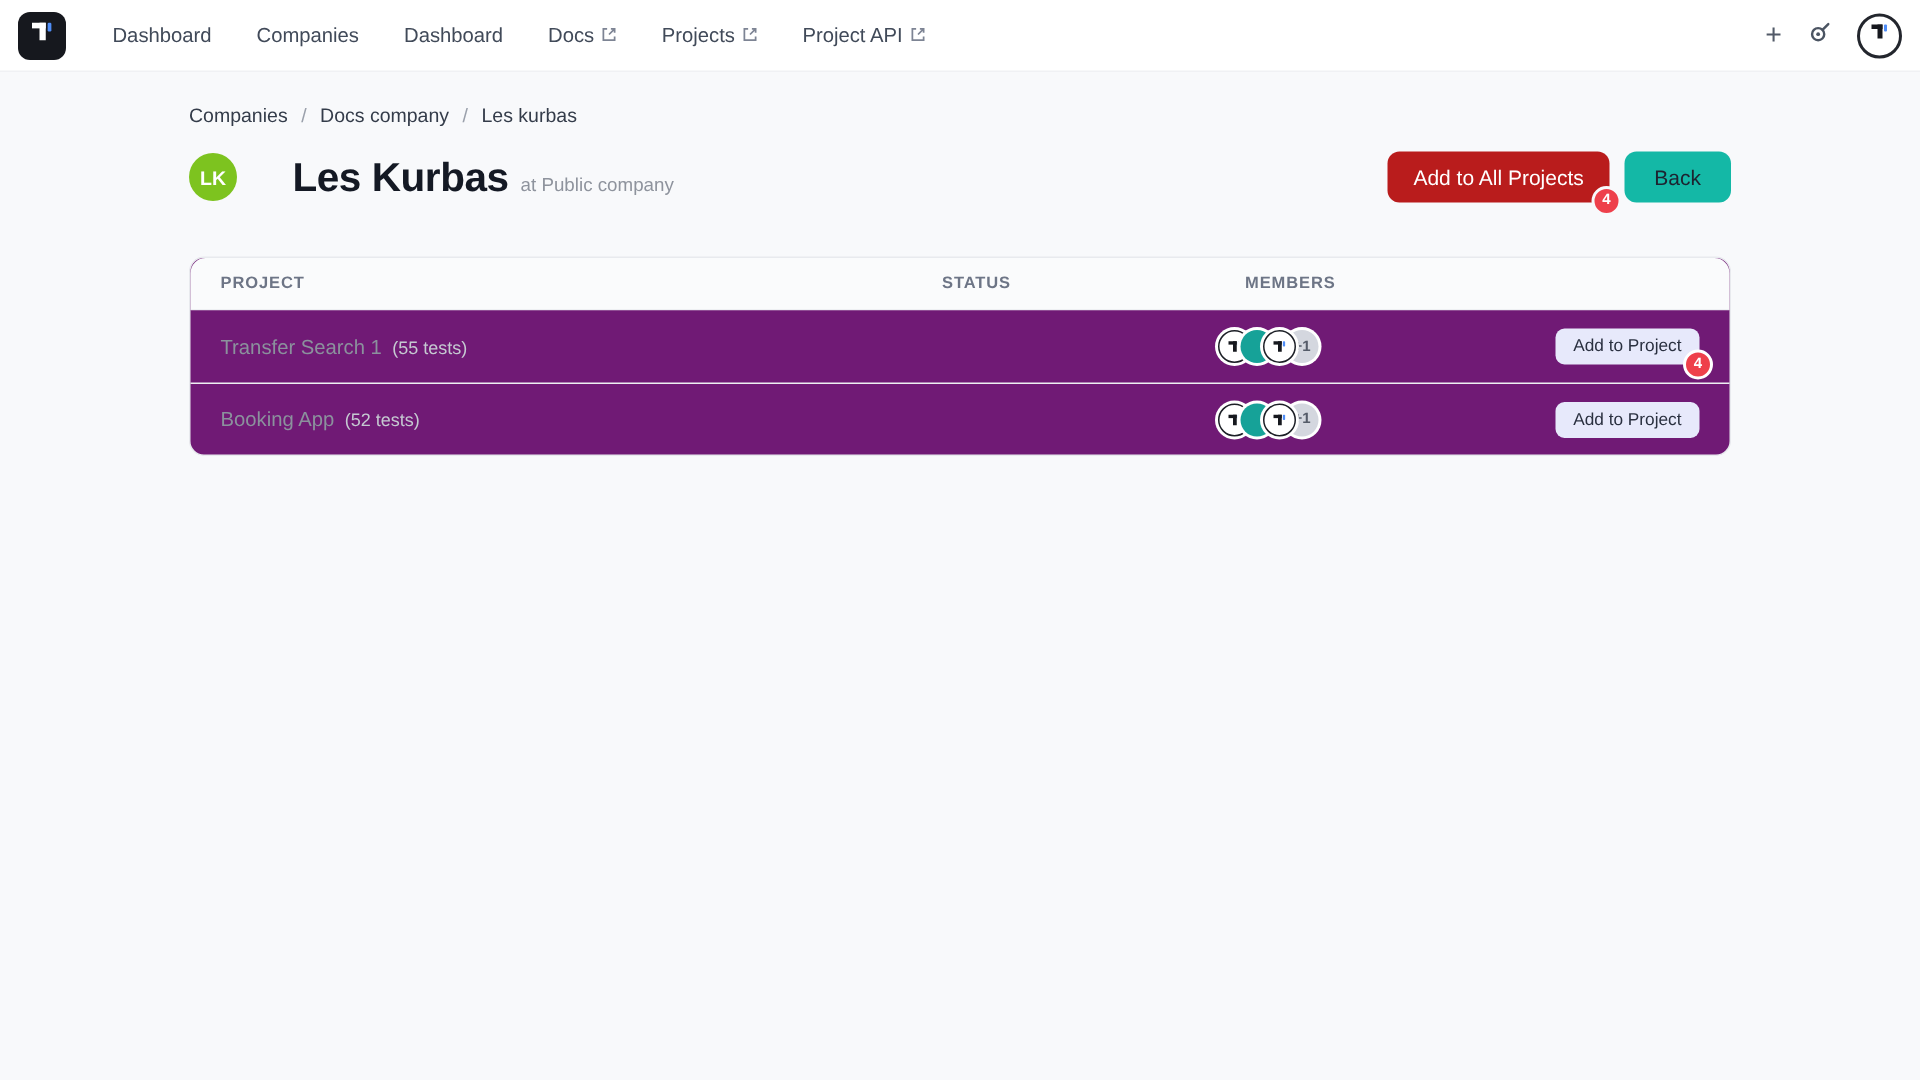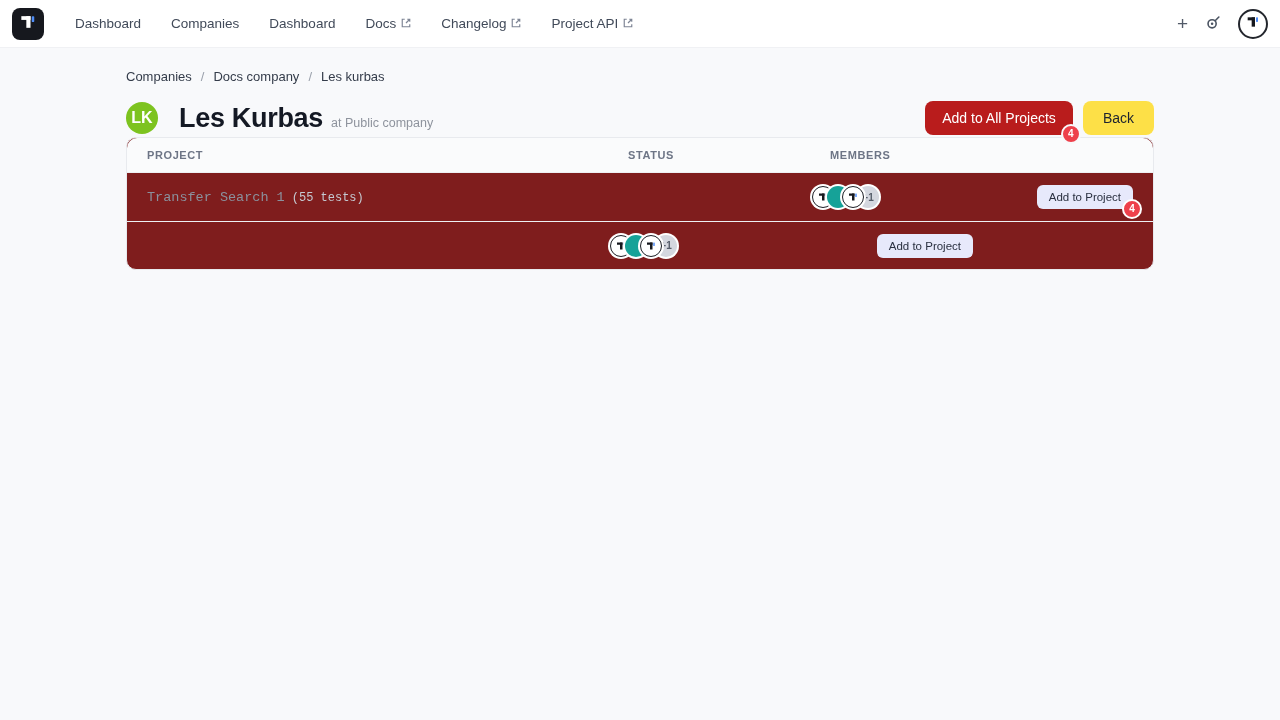--- a/index.html
+++ b/index.html
@@ -42,67 +42,67 @@
   .breadcrumb {
     margin-top:21px; font-size:13px; color:#343c4a;
     display:flex; align-items:center; gap:9px;
   }
   .crumb { cursor:pointer; }
   .crumb-sep { color:#9aa0ab; }
 
   .page-header { margin-top:17px; display:flex; align-items:center; }
   .lk-avatar {
     width:32px; height:32px; border-radius:50%; background:#7dc31f;
-    color:#ffffff; font-size:16px; font-weight:700;
+    color:#ffffff; font-size:13px; font-weight:700;
     display:flex; align-items:center; justify-content:center;
-    margin-right:21px;
+    margin-right:37px;
   }
   .title-wrap { display:flex; align-items:baseline; gap:8px; }
   .page-title { font-size:27px; font-weight:700; color:#141924; letter-spacing:-0.3px; }
   .page-subtitle { font-size:12.5px; color:#8e939d; }
 
   .header-actions { margin-left:auto; display:flex; gap:10px; align-items:center; }
   .btn-primary {
     position:relative; background:#b91c1c; color:#ffffff; border:none;
     font-family:inherit; font-size:14px; padding:9px 17px; border-radius:8px; cursor:pointer;
   }
   .btn-back {
-    background:#fde047; color:#1d2330; border:none;
+    background:#14b8a6; color:#1d2330; border:none;
     font-family:inherit; font-size:14px; padding:9px 20px; border-radius:8px; cursor:pointer;
   }
   .count-badge {
     position:absolute; right:-8px; bottom:-9px;
     min-width:16px; height:16px; border-radius:50%;
     background:#ee404b; color:#ffffff; font-size:10px; font-weight:700;
     display:flex; align-items:center; justify-content:center;
     border:2px solid #f8f9fb; box-sizing:content-box; line-height:1;
   }
 
   
   .card {
-    margin-top:2px; background:#7f1d1d; border:1px solid #e8eaee;
+    margin-top:36px; background:#701a75; border:1px solid #e8eaee;
     border-radius:10px; overflow:visible;
   }
   .trow {
     display:grid; grid-template-columns:481px 202px 1fr 160px;
     align-items:center;
   }
   .thead {
     height:35px; background:#fafbfc; border-bottom:1px solid #eef0f3;
     border-radius:10px 10px 0 0;
   }
   .th {
     font-size:11px; font-weight:700; color:#6d7586;
     text-transform:uppercase; letter-spacing:0.6px; padding-left:20px;
   }
   .tbody-row { height:48px; }
   .tbody-row + .tbody-row { border-top:1px solid #eef0f3; }
   .cell-project { padding-left:20px; display:flex; align-items:baseline; gap:7px; }
-  .project-name { font-size:13.5px; color:#8b919d;font-family:Liberation Mono, monospace; }
-  .project-tests { font-size:12px; color:#c5c9d1;font-family:Liberation Mono, monospace; }
+  .project-name { font-size:13.5px; color:#8b919d; }
+  .project-tests { font-size:12px; color:#c5c9d1; }
   .cell-status { padding-left:20px; }
   .cell-members { padding-left:2px; display:flex; align-items:center; }
 
   .avatar-stack { display:flex; align-items:center; }
   .mavatar {
     width:22px; height:22px; border-radius:50%;
     display:flex; align-items:center; justify-content:center;
     box-shadow:0 0 0 2px #ffffff;
   }
   .mavatar + .mavatar { margin-left:-7px; }
@@ -146,21 +146,21 @@
     <div class="nav-link">
       <span>Docs</span>
       <span>
         <svg width="10" height="10" viewBox="0 0 12 12" fill="none" stroke="#7d8494" stroke-width="1.4">
           <path d="M4.5 1.5H1.5v9h9V7.5"></path>
             <path d="M6 6l4.5-4.5M7.5 1.5h3v3"></path>
         </svg>
       </span>
     </div>
     <div class="nav-link">
-      <span>Changelog</span>
+      <span>Projects</span>
       <span>
         <svg width="10" height="10" viewBox="0 0 12 12" fill="none" stroke="#7d8494" stroke-width="1.4">
           <path d="M4.5 1.5H1.5v9h9V7.5"></path>
             <path d="M6 6l4.5-4.5M7.5 1.5h3v3"></path>
         </svg>
       </span>
     </div>
     <div class="nav-link">
       <span>Project API</span>
       <span>
@@ -258,20 +258,24 @@
       </div>
       <div class="cell-action">
         <button class="btn-small">
           <span>Add to Project</span>
           <span class="count-badge">4</span>
         </button>
       </div>
     </div>
 
     <div class="trow tbody-row">
+      <div class="cell-project">
+        <span class="project-name">Booking App</span>
+        <span class="project-tests">(52 tests)</span>
+      </div>
       <div class="cell-status"></div>
       <div class="cell-members">
         <div class="avatar-stack">
           <div class="mavatar tee z1">
             <svg width="12" height="12" viewBox="0 0 24 24">
               <rect x="4" y="5" width="11" height="4.5" fill="#16181e"></rect>
               <rect x="10" y="5" width="5" height="14" fill="#16181e"></rect>
               <rect x="16.5" y="5" width="3" height="7" rx="1" fill="#4f8df7"></rect>
             </svg>
           </div>

